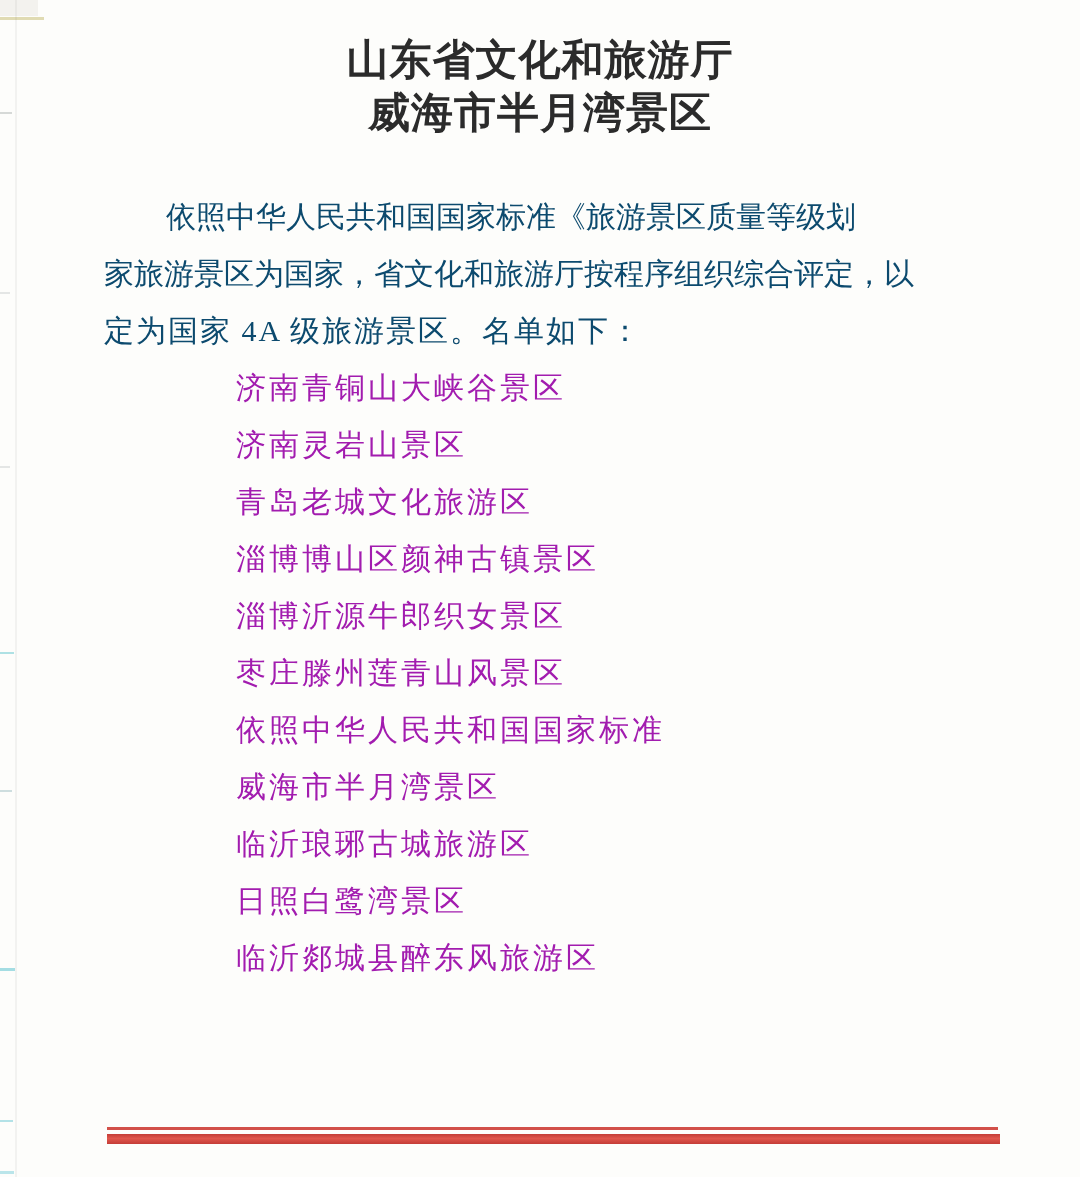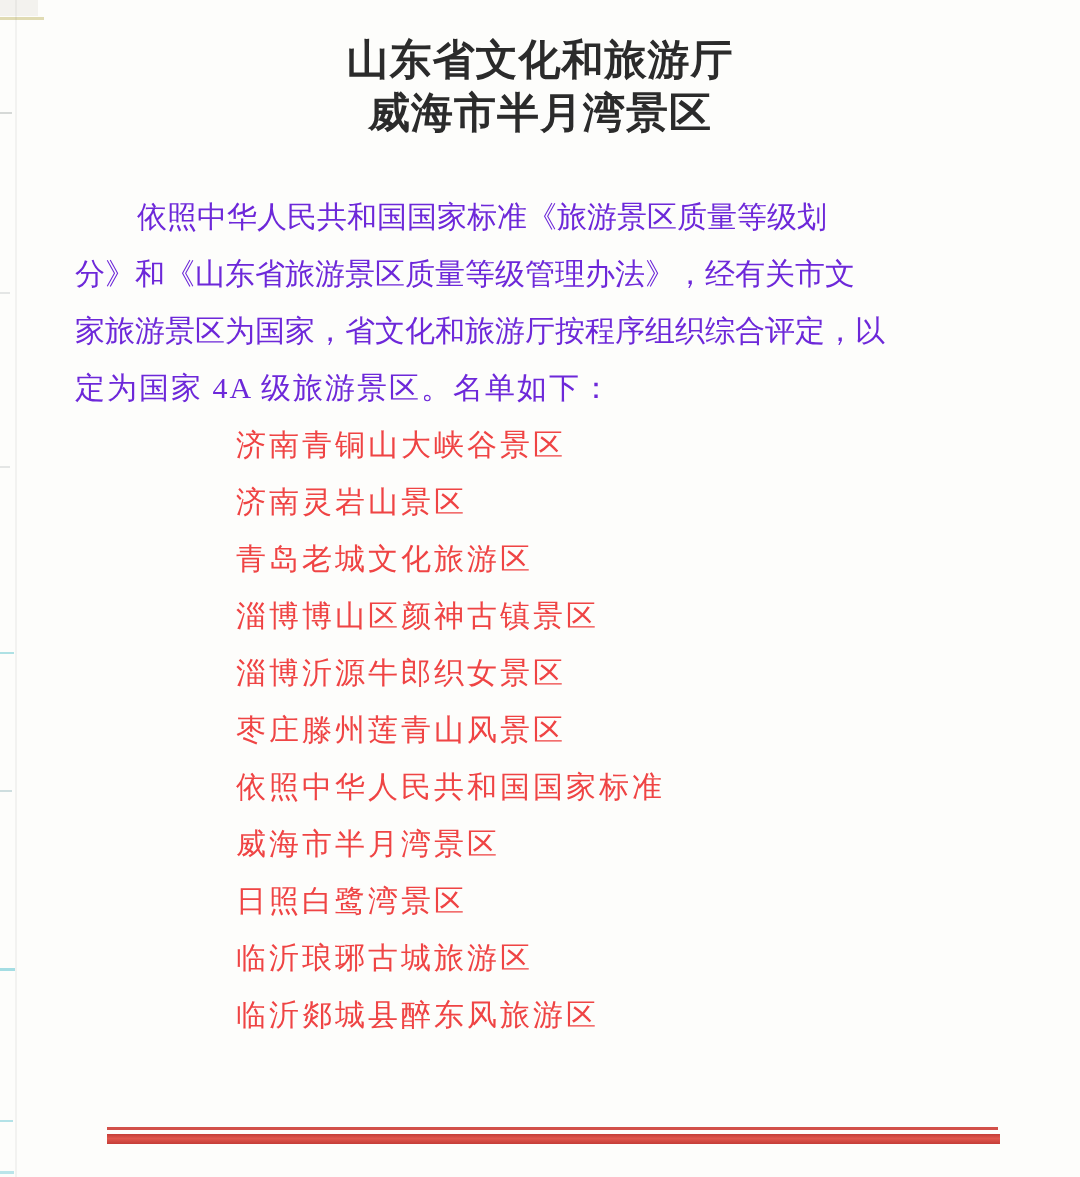--- a/index.html
+++ b/index.html
@@ -21,38 +21,38 @@
   .title-line {
     font-size: 42px;
     font-weight: 700;
     line-height: 53px;
     letter-spacing: 1px;
     white-space: nowrap;
   }
 
   
   .body-paragraph {
-    margin: 48px 0 0 75px;
+    margin: 48px 0 0 104px;
     width: 747px;
-    color: #6d28d9;
+    color: #0c4a6e;
   }
   .p-line {
     font-size: 30px;
     line-height: 57px;
     text-align: justify;
     text-align-last: justify;
     white-space: nowrap;
   }
   .p-line.first { text-indent: 62px; }
   .p-line.last  { text-align-last: left; letter-spacing: 2px; font-family: Liberation Serif, serif; }
 
   
   .scenic-list {
     margin-left: 236px;
-    color: #ef4444;
+    color: #a21caf;
   }
   .scenic-item {
     font-size: 30px;
     line-height: 57px;
     letter-spacing: 3px;
     white-space: nowrap;
   }
 
   
   .red-line-thin {
@@ -115,35 +115,34 @@
   <div class="tick tick-7"></div>
   <div class="tick tick-8"></div>
 
   <div class="title-block">
     <div class="title-line">山东省文化和旅游厅</div>
     <div class="title-line">威海市半月湾景区</div>
   </div>
 
   <div class="body-paragraph">
     <div class="p-line first">依照中华人民共和国国家标准《旅游景区质量等级划</div>
-    <div class="p-line">分》和《山东省旅游景区质量等级管理办法》，经有关市文</div>
     <div class="p-line">家旅游景区为国家，省文化和旅游厅按程序组织综合评定，以</div>
     <div class="p-line last">定为国家 4A 级旅游景区。名单如下：</div>
   </div>
 
   <div class="scenic-list">
     <div class="scenic-item">济南青铜山大峡谷景区</div>
     <div class="scenic-item">济南灵岩山景区</div>
     <div class="scenic-item">青岛老城文化旅游区</div>
     <div class="scenic-item">淄博博山区颜神古镇景区</div>
     <div class="scenic-item">淄博沂源牛郎织女景区</div>
     <div class="scenic-item">枣庄滕州莲青山风景区</div>
     <div class="scenic-item">依照中华人民共和国国家标准</div>
     <div class="scenic-item">威海市半月湾景区</div>
+    <div class="scenic-item">临沂琅琊古城旅游区</div>
     <div class="scenic-item">日照白鹭湾景区</div>
-    <div class="scenic-item">临沂琅琊古城旅游区</div>
     <div class="scenic-item">临沂郯城县醉东风旅游区</div>
   </div>
 
   <div class="red-line-thin"></div>
   <div class="red-line-thick"></div>
 
 </div>
 
 </body></html>

